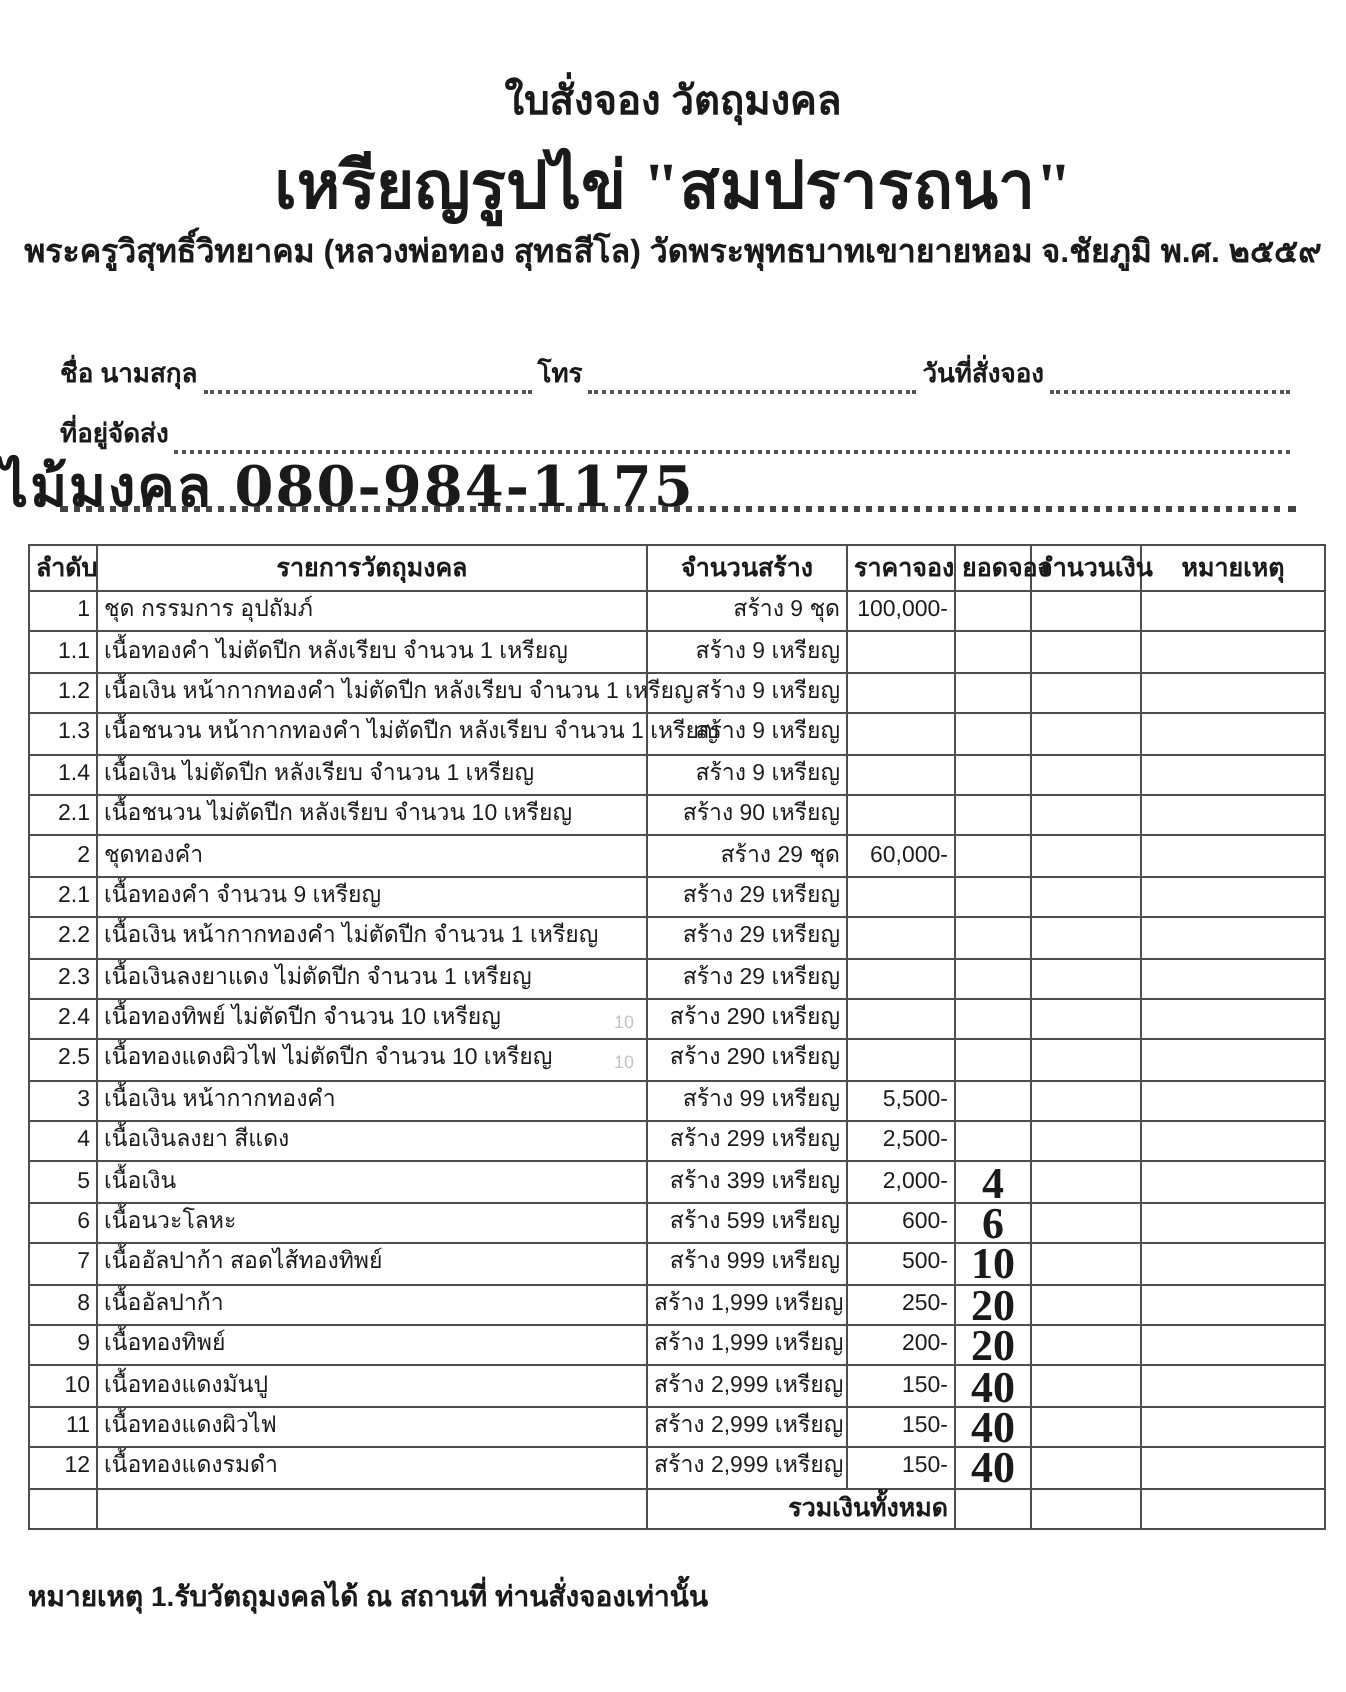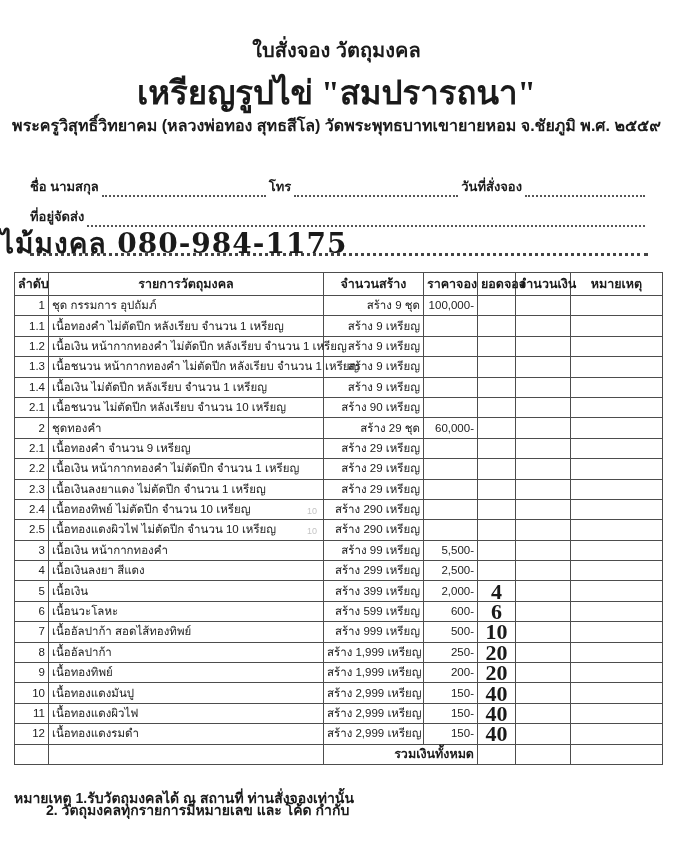--- a/index.html
+++ b/index.html
@@ -301,15 +301,14 @@
         <td class="c-item"></td>
         <td class="c-total" colspan="2">รวมเงินทั้งหมด</td>
         <td class="c-booked"></td>
         <td class="c-money"></td>
         <td></td>
       </tr>
     </tfoot>
   </table>
 
   <div class="note1">หมายเหตุ 1.รับวัตถุมงคลได้ ณ สถานที่ ท่านสั่งจองเท่านั้น</div>
-  <div class="note2">2. วัตถุมงคลทุกรายการมีหมายเลข และ โค้ด กำกับ</div>
 
 </div>
 
 </body></html>

